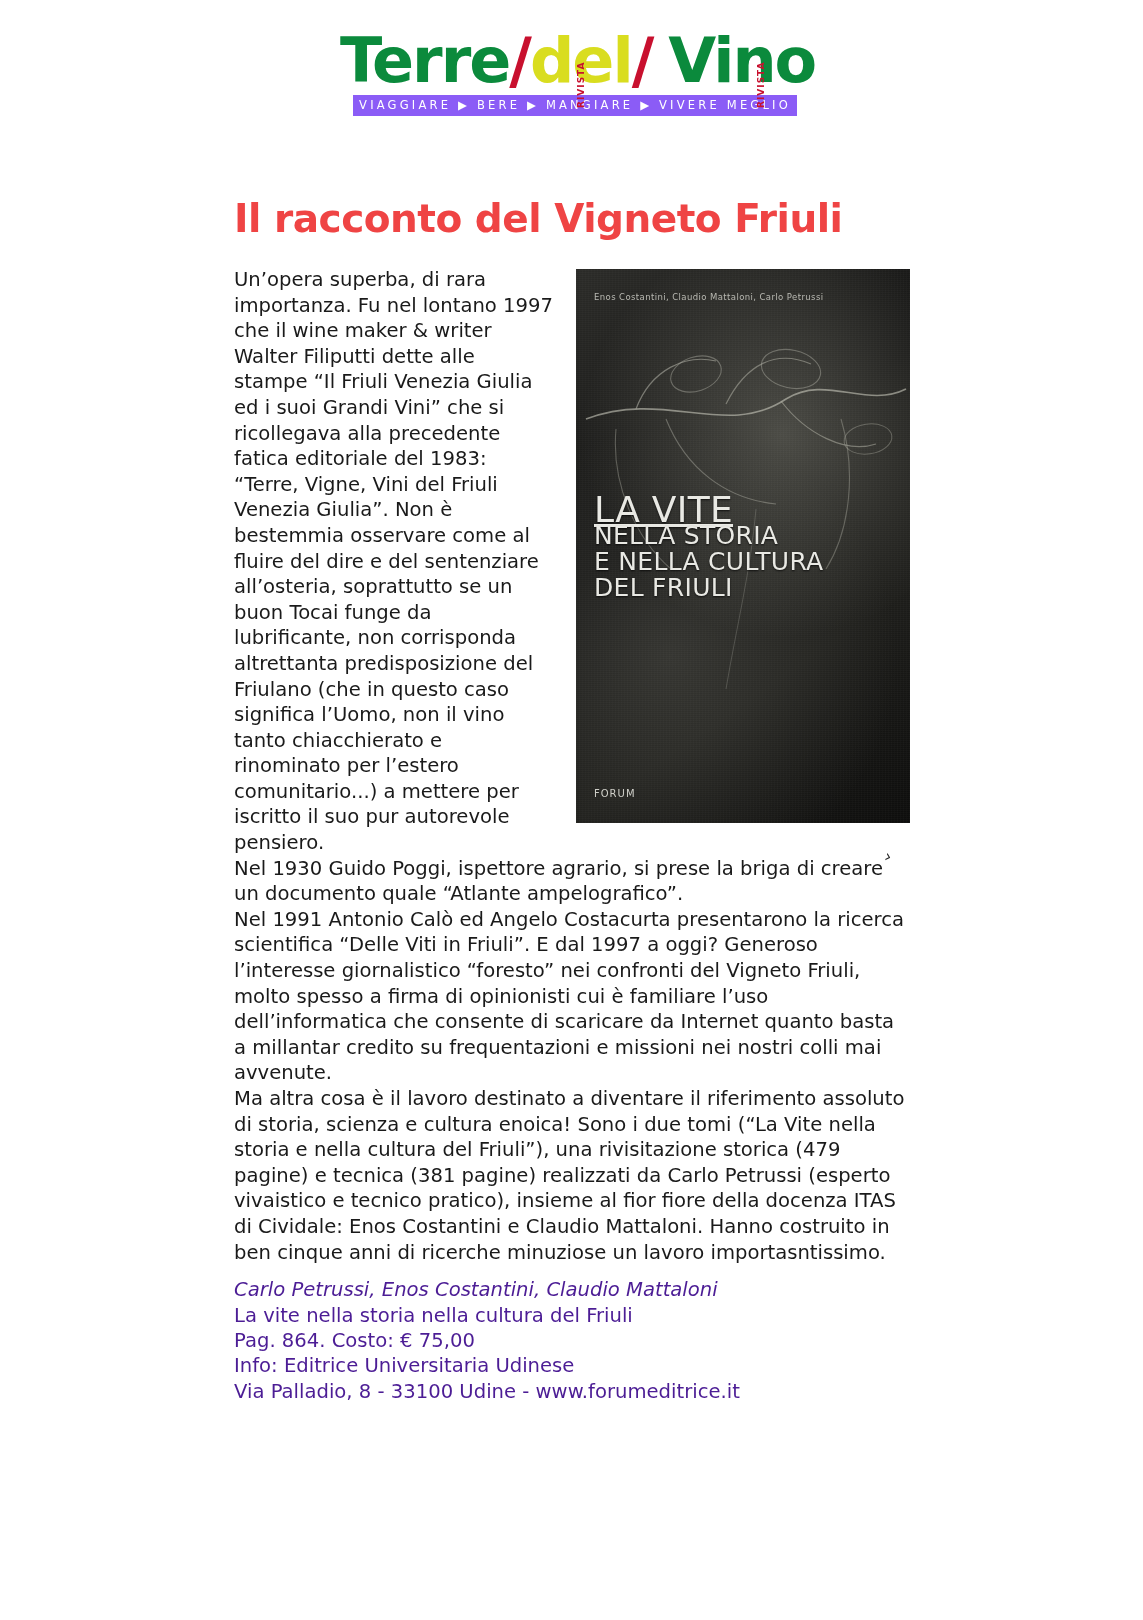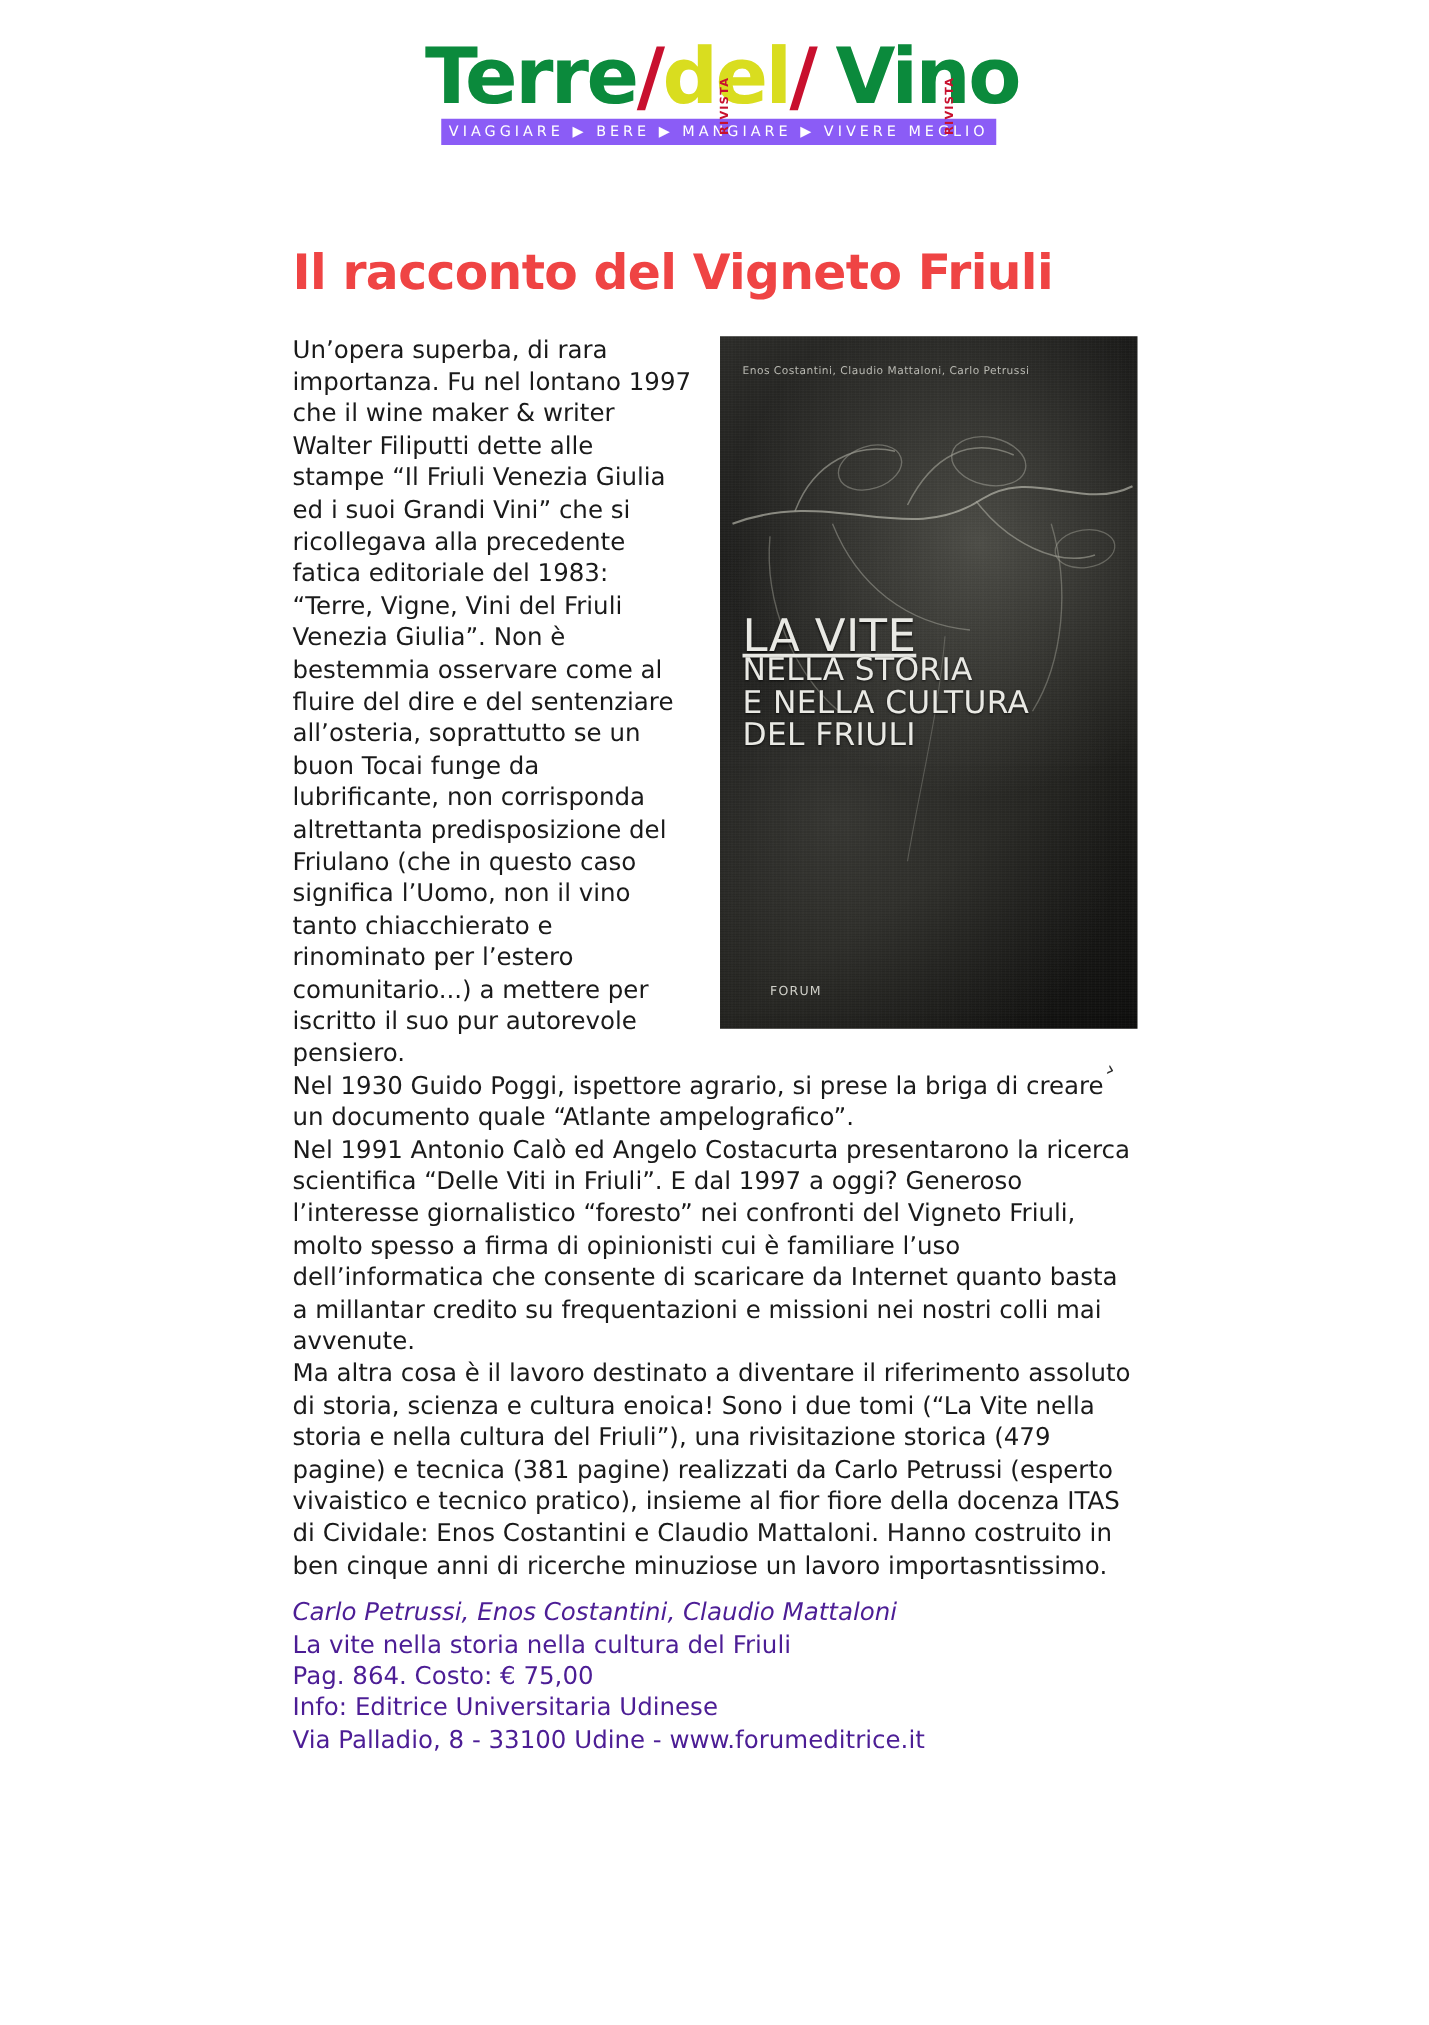--- a/index.html
+++ b/index.html
@@ -129,21 +129,20 @@
     text-shadow: 0 1px 2px rgba(0,0,0,0.7);
   }
   .cover-title .big { font-size: 36px; text-decoration: underline; }
   .cover-publisher {
     position: absolute;
     left: 18px;
     bottom: 16px;
     color: #cfcfc8;
     font-size: 10px;
     letter-spacing: 1px;
-    margin-left: 22px;
   }
   
   .vine {
     position: absolute;
     stroke: #c9c9bd;
     fill: none;
     opacity: 0.75;
   }
 
   .stray-mark {

